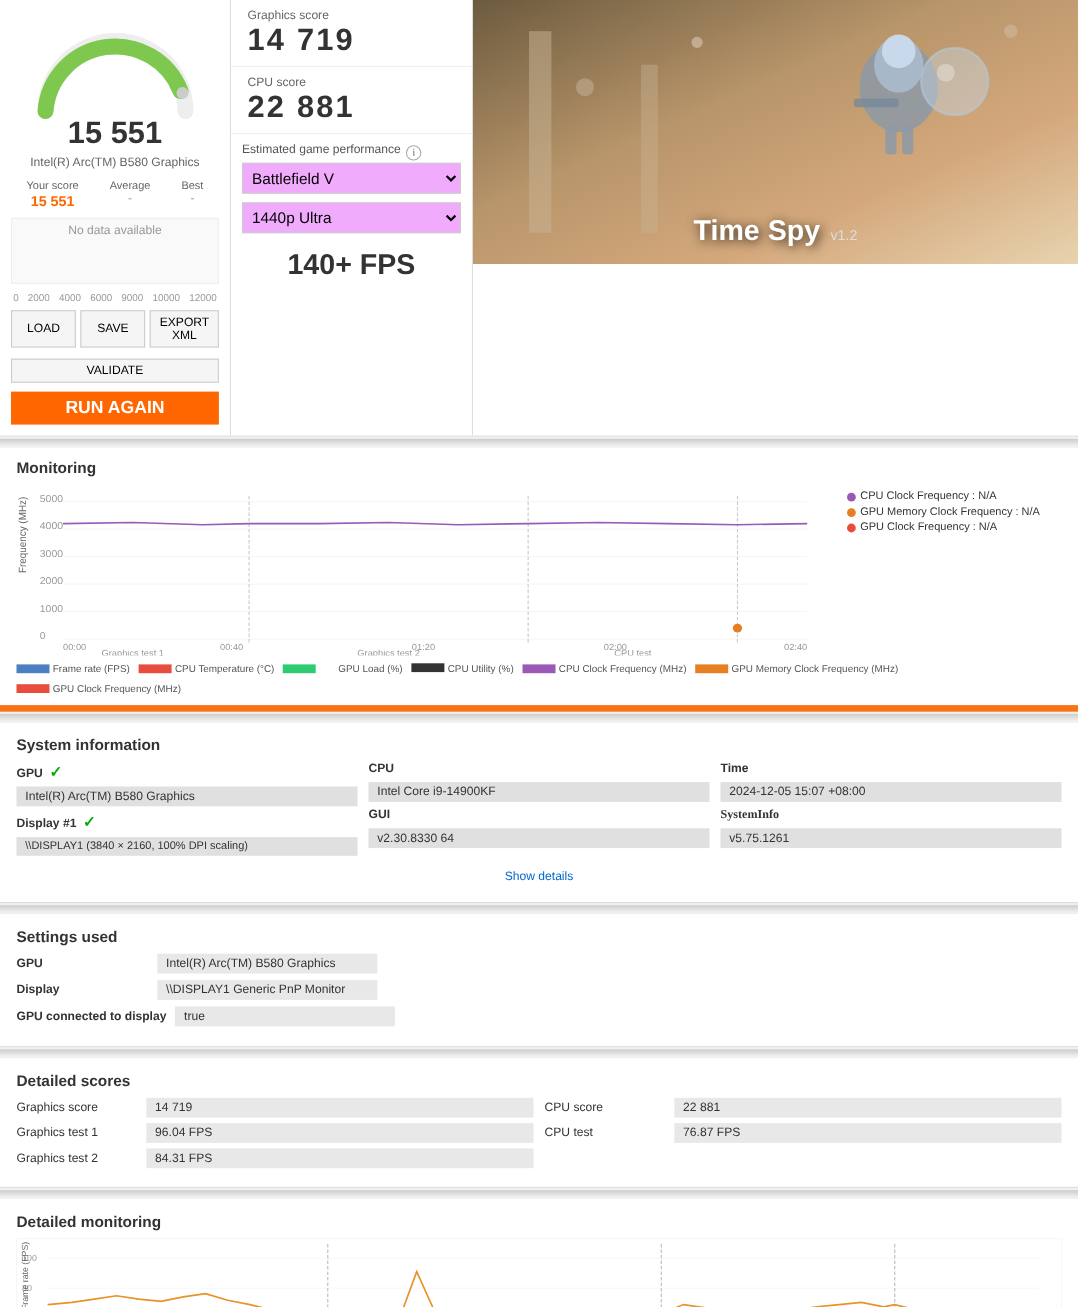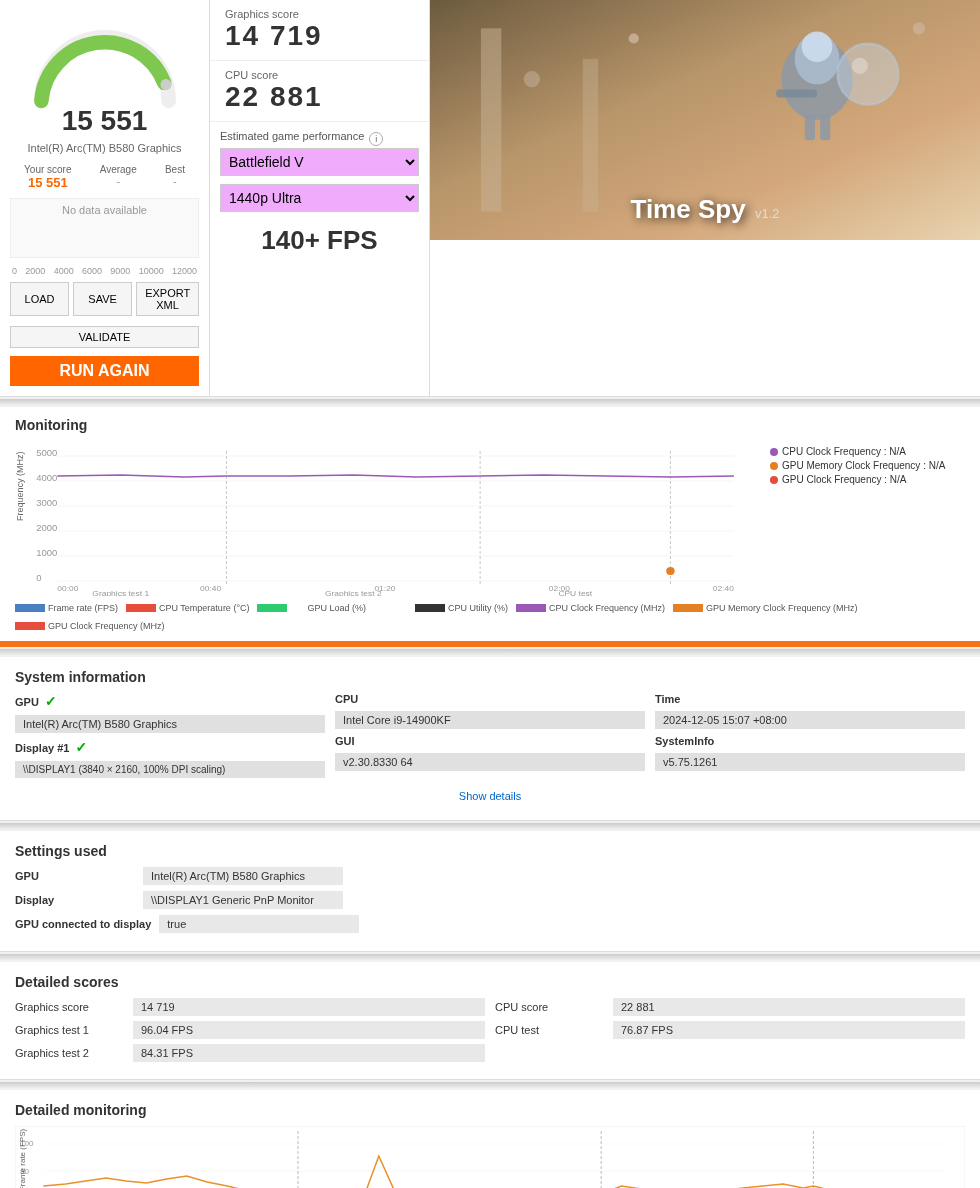--- a/index.html
+++ b/index.html
@@ -260,21 +260,21 @@
       <span>Frame rate (FPS)</span>
     </div>
     <div style="display:flex;align-items:center;gap:3px;">
       <div style="width:30px;height:8px;background:#e74c3c;"></div>
       <span>CPU Temperature (°C)</span>
     </div>
     <div style="display:flex;align-items:center;gap:20px;">
       <div style="width:30px;height:8px;background:#2ecc71;"></div>
       <span>GPU Load (%)</span>
     </div>
-    <div style="display:flex;align-items:center;gap:3px;margin-left:41px;">
+    <div style="display:flex;align-items:flex-start;gap:3px;">
       <div style="width:30px;height:8px;background:#333;"></div>
       <span>CPU Utility (%)</span>
     </div>
     <div style="display:flex;align-items:center;gap:3px;">
       <div style="width:30px;height:8px;background:#9b59b6;"></div>
       <span>CPU Clock Frequency (MHz)</span>
     </div>
     <div style="display:flex;align-items:center;gap:3px;">
       <div style="width:30px;height:8px;background:#e67e22;"></div>
       <span>GPU Memory Clock Frequency (MHz)</span>
@@ -328,21 +328,21 @@
       </div>
     </div>
 
     <div>
       <div class="info-row">
         <span class="sys-label">Time</span>
       </div>
       <div class="info-row">
         <span class="sys-value" style="width:100%">2024-12-05 15:07 +08:00</span>
       </div>
-      <div class="info-row" style="margin-top:6px;">
+      <div class="info-row" style="margin-top:6px;font-family:Liberation Serif, serif;">
         <span class="sys-label">SystemInfo</span>
       </div>
       <div class="info-row">
         <span class="sys-value" style="width:100%">v5.75.1261</span>
       </div>
     </div>
   </div>
   <div class="show-details">
     <a href="#">Show details</a>
   </div>

